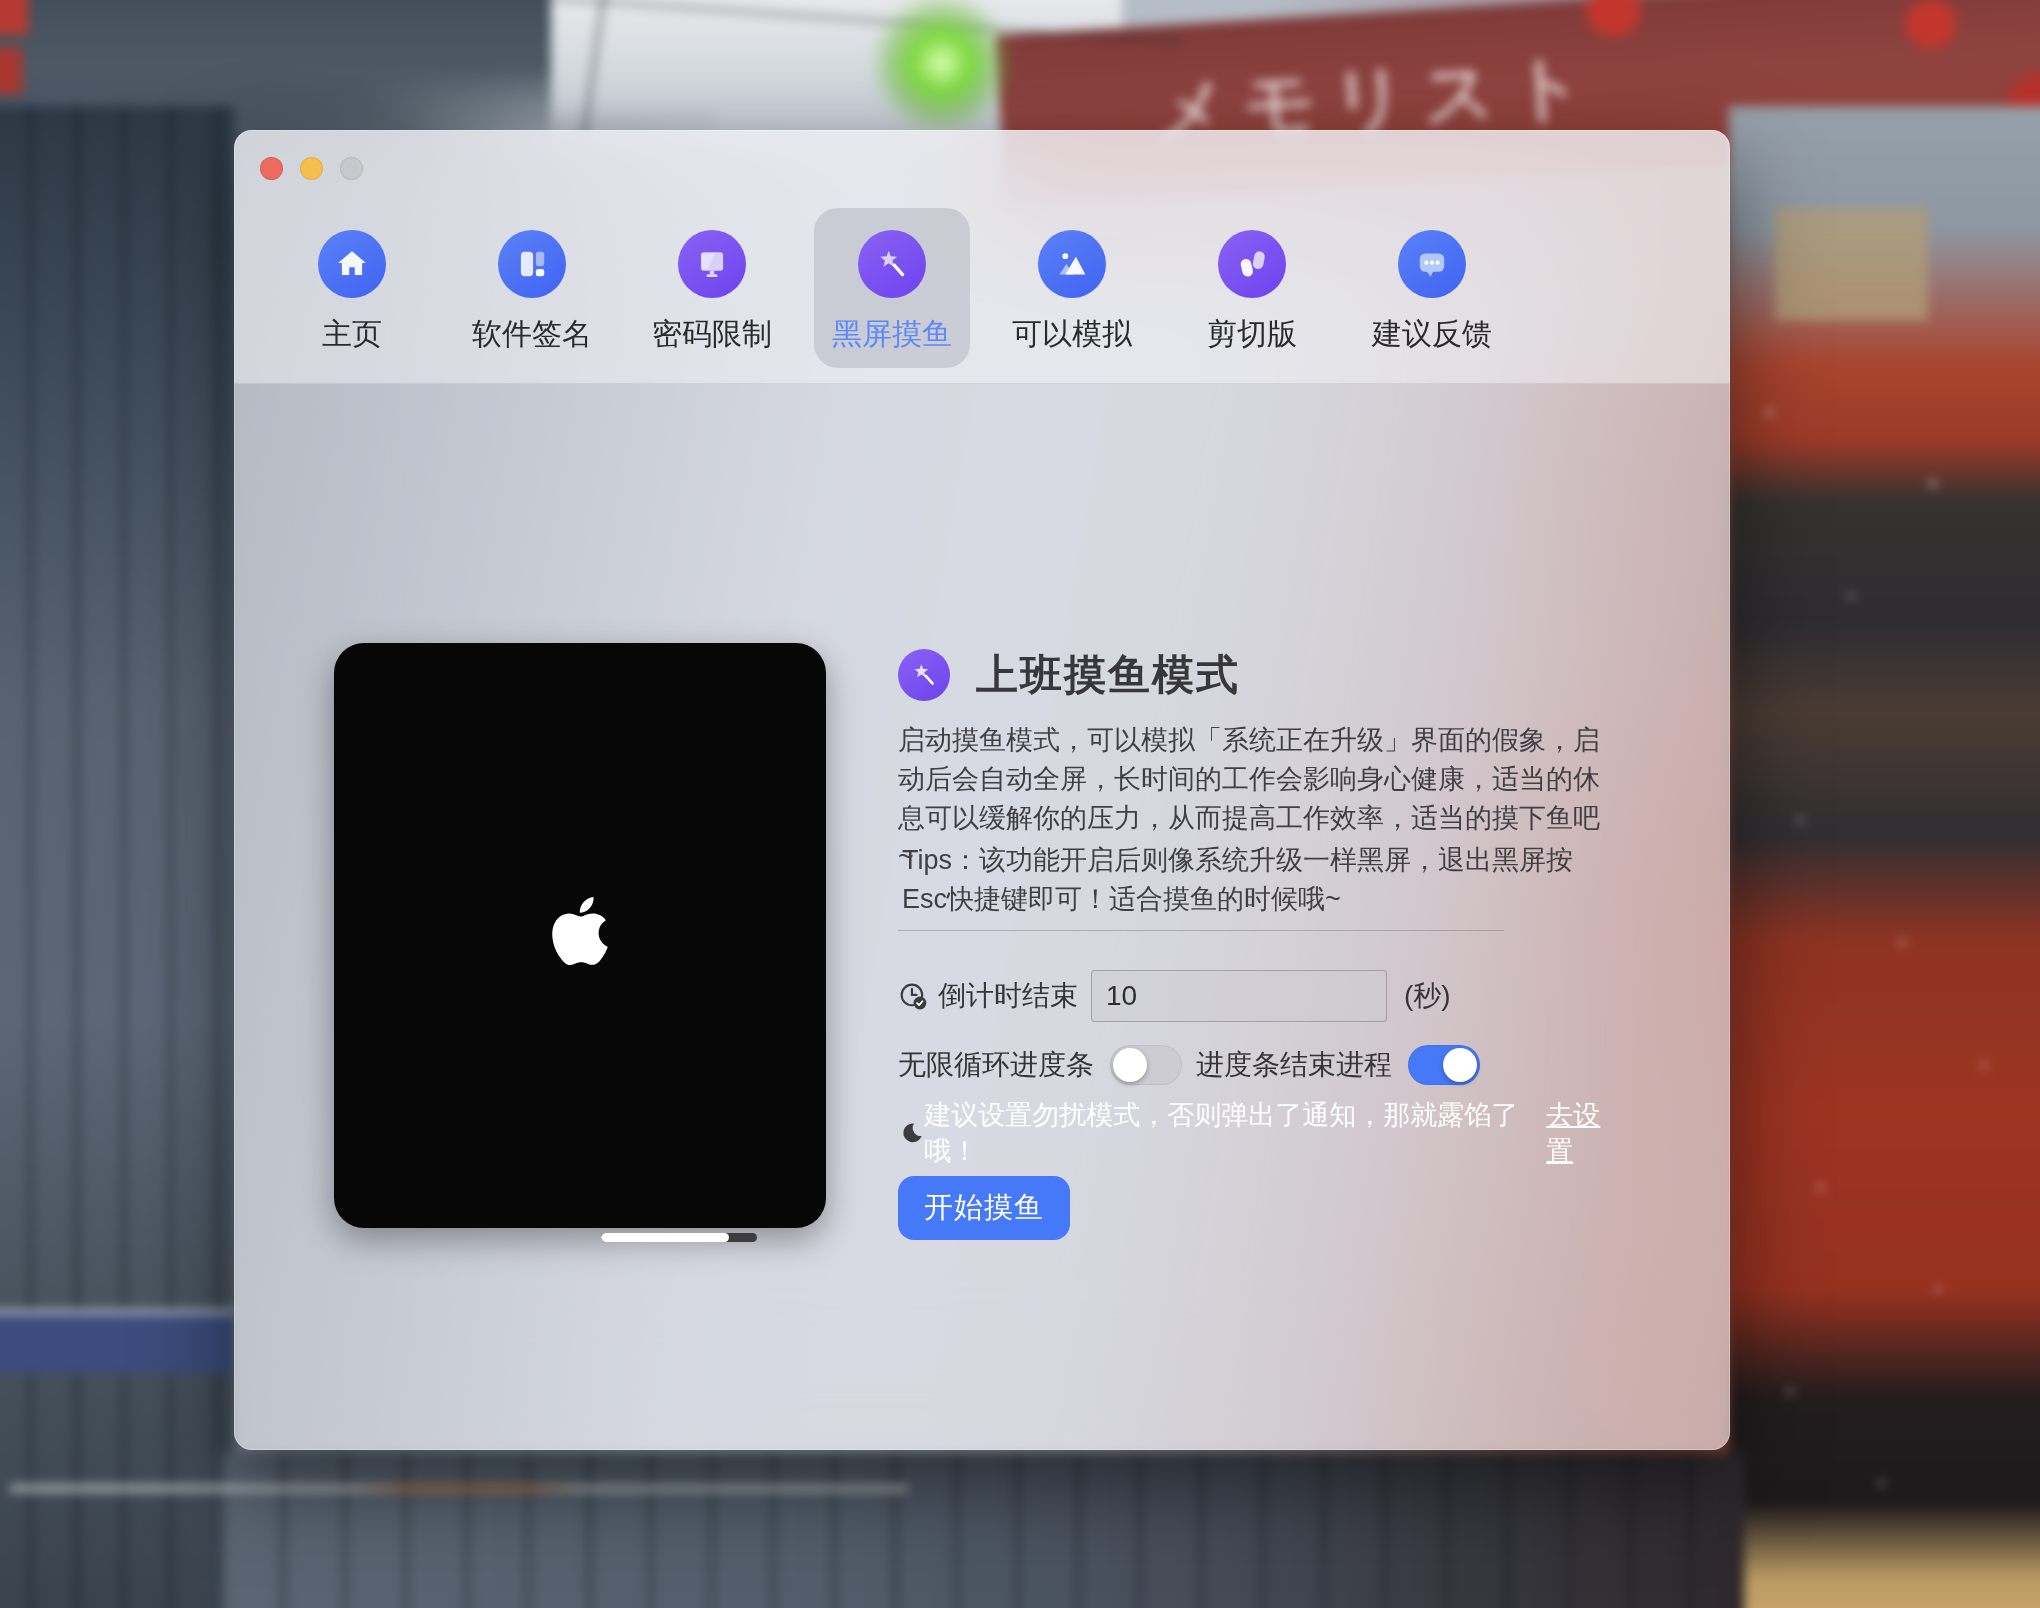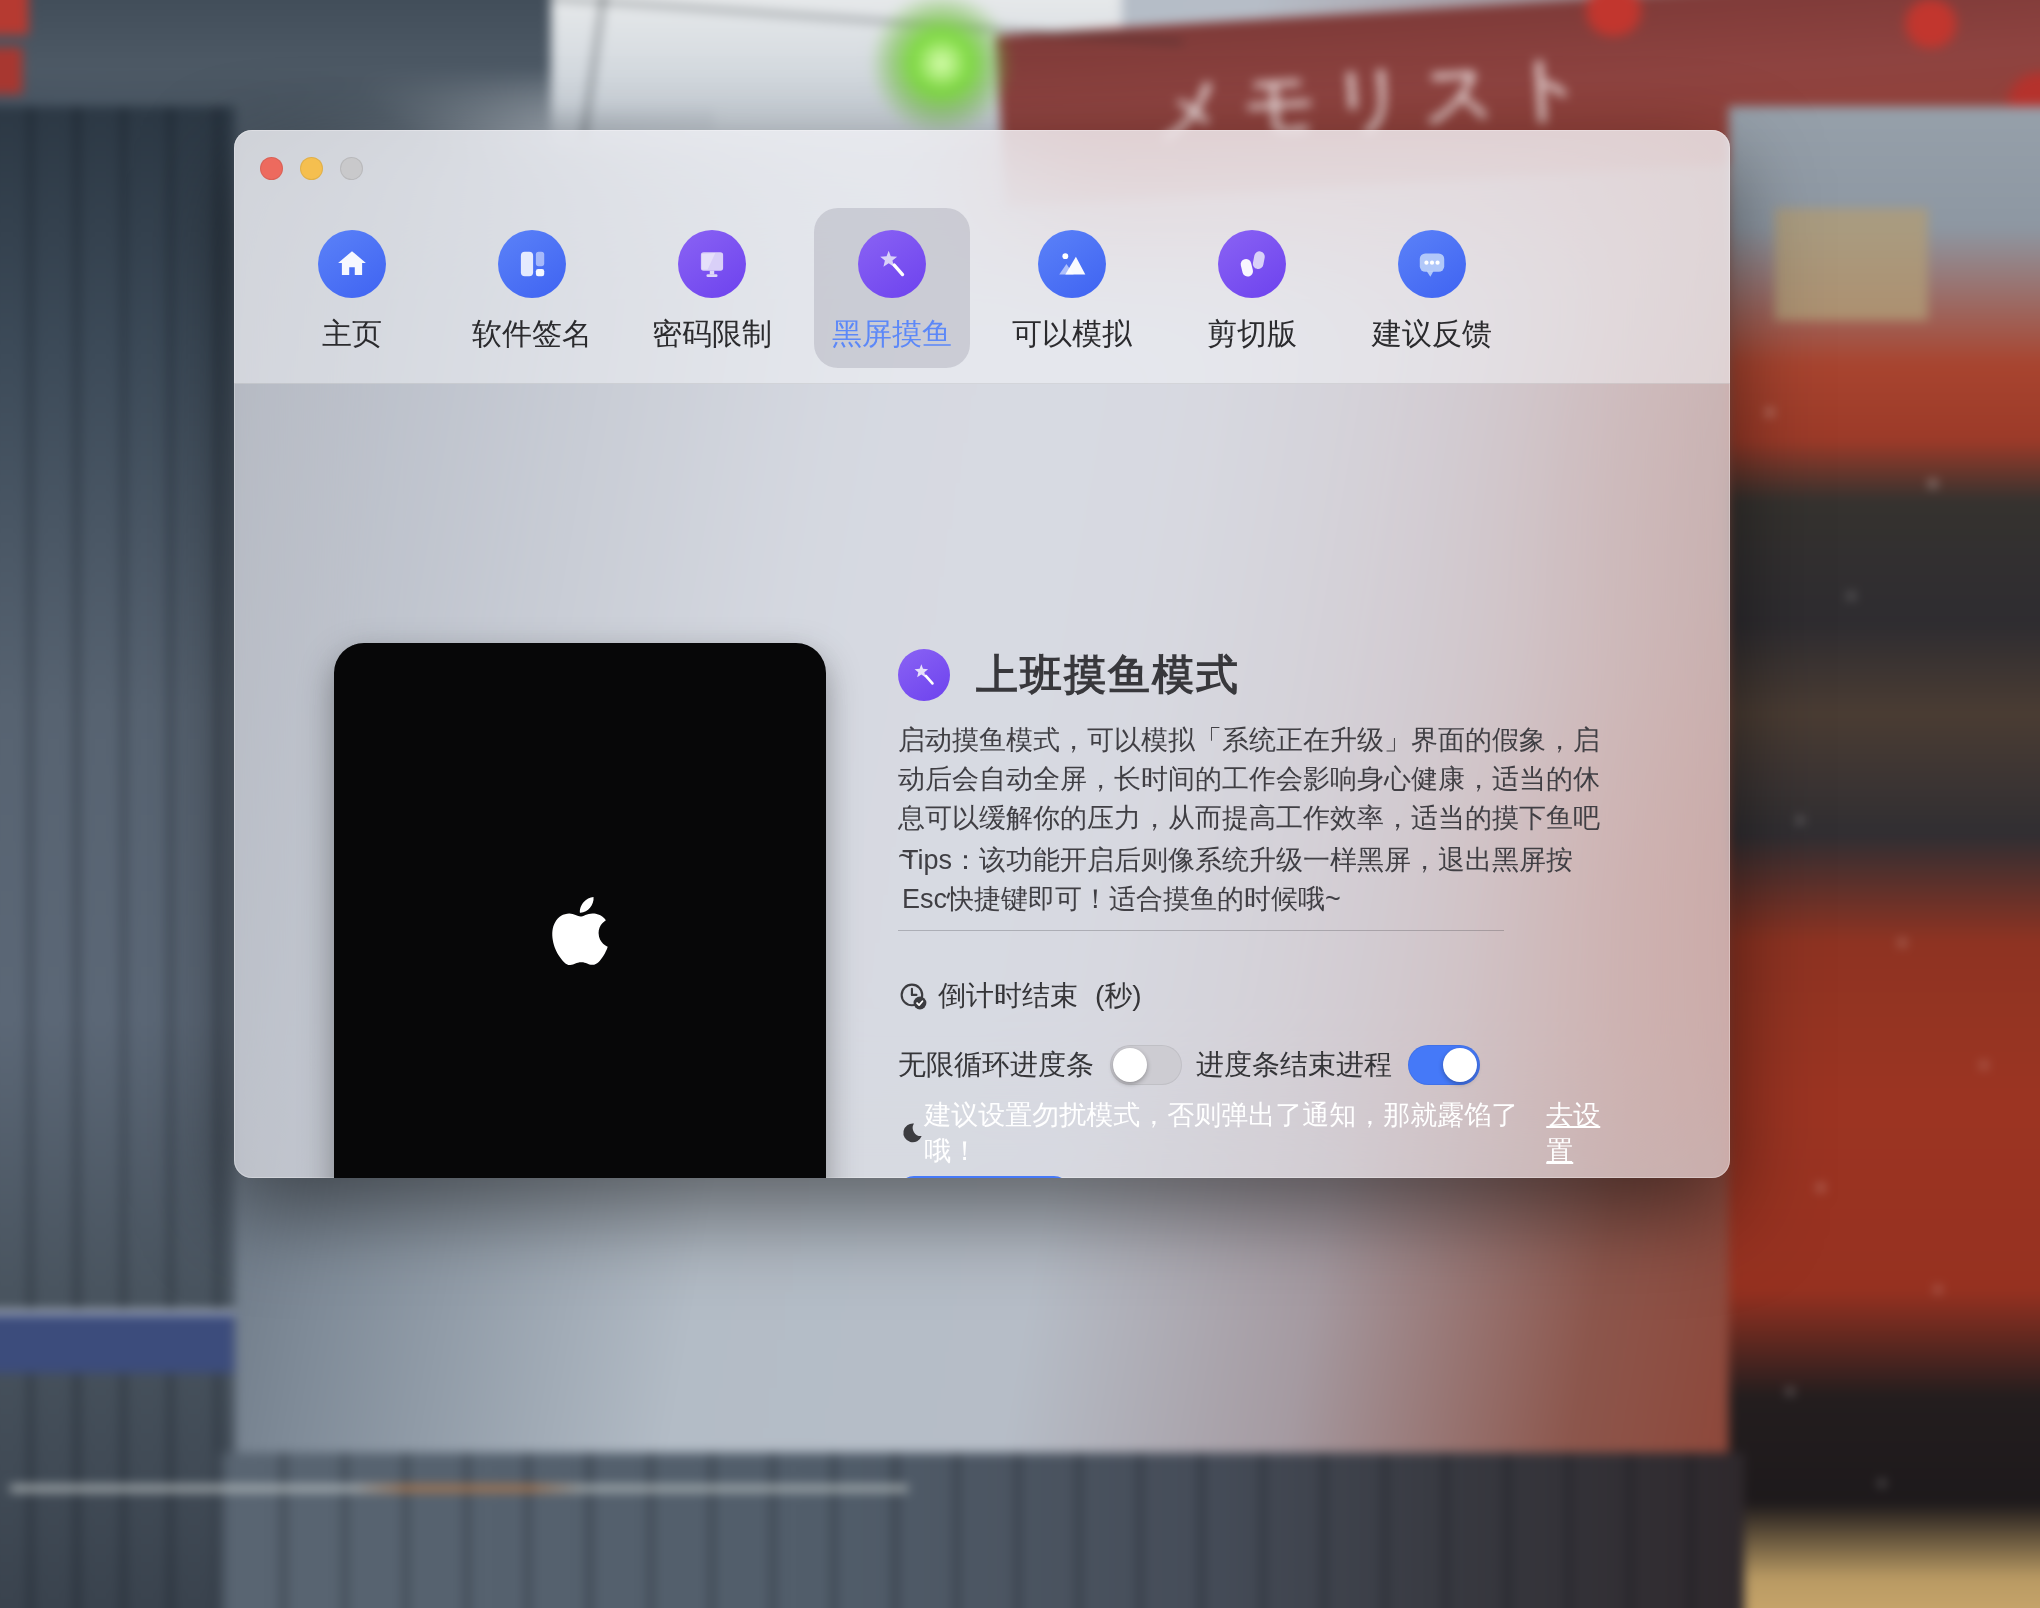--- a/index.html
+++ b/index.html
@@ -65,21 +65,21 @@
       radial-gradient(6px 6px at 200px 190px, #ffffffcc 40%, transparent 60%),
       radial-gradient(4px 4px at 70px 520px, #fff 40%, transparent 60%),
       radial-gradient(5px 5px at 170px 640px, #ffffffbb 40%, transparent 60%),
       radial-gradient(4px 4px at 250px 760px, #fff 40%, transparent 60%),
       radial-gradient(5px 5px at 90px 880px, #ffffffcc 40%, transparent 60%),
       radial-gradient(4px 4px at 205px 980px, #fff 40%, transparent 60%),
       radial-gradient(5px 5px at 60px 1080px, #ffffffbb 40%, transparent 60%),
       radial-gradient(4px 4px at 150px 1170px, #fff 40%, transparent 60%); }
 
   
-  .window { position:absolute; left:234px; top:130px; width:1496px; height:1048px;
+  .window { position:absolute; left:234px; top:130px; width:1496px; height:1320px;
     border-radius:18px; overflow:hidden;
     background:rgba(237,236,240,.62);
     backdrop-filter:blur(70px) saturate(125%); -webkit-backdrop-filter:blur(70px) saturate(125%);
     box-shadow:0 34px 90px rgba(0,0,0,.5), 0 0 0 1px rgba(255,255,255,.28) inset; }
 
   .header { position:absolute; left:0; top:0; width:100%; height:254px;
     background:rgba(249,249,251,.45); border-bottom:1px solid rgba(0,0,0,.08); }
 
   .traffic { position:absolute; left:26px; top:27px; display:flex; gap:17px; }
   .tl { width:23px; height:23px; border-radius:50%; }
@@ -298,20 +298,21 @@
 
         <div class="row row-countdown">
           <svg width="30" height="30" viewBox="0 0 28 28">
             <circle cx="13" cy="13" r="9.6" fill="none" stroke="#3c3c40" stroke-width="2"></circle>
             <line x1="13" y1="13" x2="13" y2="7.4" stroke="#3c3c40" stroke-width="2" stroke-linecap="round"></line>
             <line x1="13" y1="13" x2="17.2" y2="13" stroke="#3c3c40" stroke-width="2" stroke-linecap="round"></line>
             <circle cx="20.5" cy="20.5" r="6" fill="#3c3c40"></circle>
             <path d="M17.8 20.6l1.9 1.9 3.1-3.6" fill="none" stroke="#fff" stroke-width="1.7" stroke-linecap="round" stroke-linejoin="round"></path>
           </svg>
           <span class="cd-label">倒计时结束</span>
+          <input class="cd-input" type="text" value="10" style="">
           <span class="cd-unit">(秒)</span>
         </div>
 
         <div class="row row-toggles">
           <span>无限循环进度条</span>
           <div class="toggle" id="toggle-0">
               <div class="knob"></div>
             </div>
           <span class="tg-label2">进度条结束进程</span>
           <div class="toggle on" id="toggle-1">

